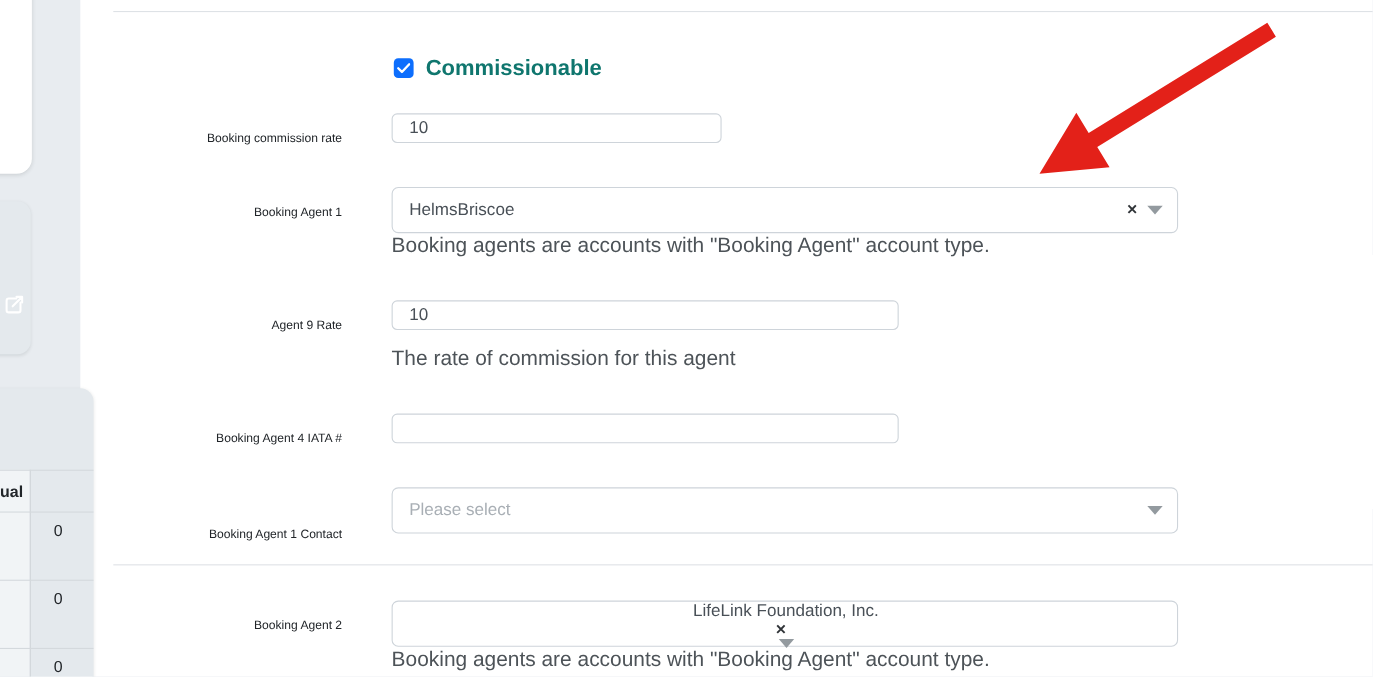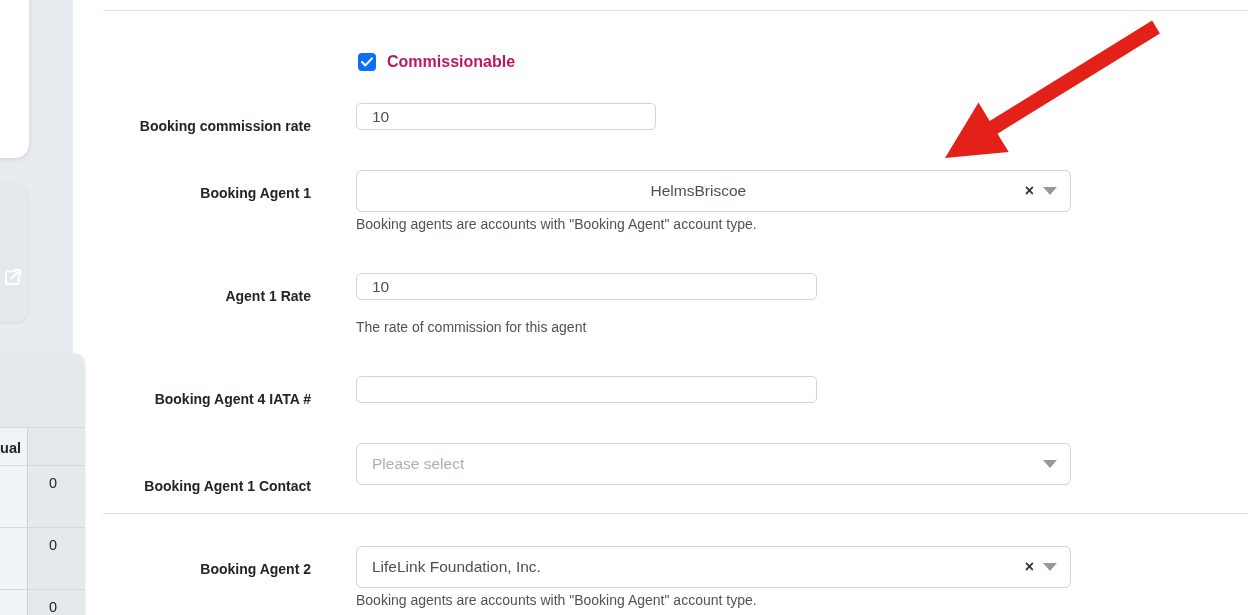--- a/index.html
+++ b/index.html
@@ -13,21 +13,21 @@
   .main {
     position:absolute; left:73px; top:0; width:1175px; height:615px;
     background:#ffffff;
   }
   .divider {
     position:absolute; left:103px; width:1145px; height:1px;
     background:#dee2e6;
   }
   .form-label {
     position:absolute; left:73px; width:238px; text-align:right;
-    font-size:14px; font-weight:700; color:#212529; line-height:20px;
+    font-size:11px; font-weight:400; color:#212529; line-height:20px;
   }
   .text-input {
     position:absolute; height:27px;
     border:1px solid #ced4da; border-radius:5px; background:#fff;
     font-family:"Liberation Sans","DejaVu Sans",sans-serif;
     font-size:15.5px; color:#495057; padding:0 14px 0 15px; outline:none;
   }
   .select-box {
     position:absolute; height:42px; width:715px; left:356px;
     border:1px solid #ced4da; border-radius:6px; background:#fff;
@@ -38,30 +38,30 @@
   .select-box .placeholder { color:#a9afb5; }
   .clear-x {
     font-size:16px; font-weight:700; color:#303438; line-height:1;
     margin-right:9px; cursor:pointer;
   }
   .chevron {
     width:0; height:0; border-left:7px solid transparent;
     border-right:7px solid transparent; border-top:8px solid #939a9f;
   }
   .help-text {
-    position:absolute; left:356px; font-size:14px; color:#4d5358; line-height:16px;
+    position:absolute; left:356px; font-size:19px; color:#4d5358; line-height:16px;
   }
   .checkbox {
     position:absolute; left:358px; top:53px; width:18px; height:18px;
     border-radius:4px; background:#0d6efd; display:flex;
     align-items:center; justify-content:center; cursor:pointer;
   }
   .checkbox-label {
     position:absolute; left:387px; top:53px;
-    font-size:16px; font-weight:700; color:#be185d; line-height:18px;
+    font-size:20px; font-weight:700; color:#0f766e; line-height:18px;
   }
   
   .card-white {
     position:absolute; left:-20px; top:-16px; width:49px; height:174px;
     background:#fff; border-radius:0 0 14px 0;
     box-shadow:0 1px 4px rgba(33,37,41,.15);
   }
   .card-gray-1 {
     position:absolute; left:-20px; top:183px; width:48px; height:139px;
     background:#e4e9ed; border-radius:0 12px 12px 0;
@@ -100,44 +100,44 @@
   <svg width="12" height="10" viewBox="0 0 12 10">
     <polyline points="1,5 4.4,8.4 11,1.4" fill="none" stroke="#ffffff" stroke-width="2.1" stroke-linecap="round" stroke-linejoin="round"></polyline>
   </svg>
 </div>
 <div class="checkbox-label">Commissionable</div>
 
 <div class="form-label" style="top:116px;">Booking commission rate</div>
 <input class="text-input" style="left: 356px; top: 103px; width: 300px;" value="10">
 
 <div class="form-label" style="top:183px;padding-left:36px;">Booking Agent 1</div>
-<div class="select-box" style="top:170px;text-align:center;">
+<div class="select-box" style="top:170px;">
   <span class="sel-text">HelmsBriscoe</span>
   <span class="clear-x">×</span>
   <span class="chevron"></span>
 </div>
 <div class="help-text" style="top:216px;">Booking agents are accounts with "Booking Agent" account type.</div>
 
-<div class="form-label" style="top:286px;">Agent 1 Rate</div>
+<div class="form-label" style="top:286px;">Agent 9 Rate</div>
 <input class="text-input" style="left: 356px; top: 273px; width: 461px;" value="10">
 <div class="help-text" style="top:319px;text-align:center;">The rate of commission for this agent</div>
 
 <div class="form-label" style="top:389px;">Booking Agent 4 IATA #</div>
 <input class="text-input" style="left: 356px; top: 376px; width: 461px;" value="">
 
 <div class="form-label" style="top:476px;">Booking Agent 1 Contact</div>
 <div class="select-box" style="top:443px;">
   <span class="sel-text placeholder">Please select</span>
   <span class="chevron"></span>
 </div>
 
 <div class="divider" style="top:513px;"></div>
 
 <div class="form-label" style="top:559px;">Booking Agent 2</div>
-<div class="select-box" style="top:546px;">
+<div class="select-box" style="top:546px;flex-direction:column;">
   <span class="sel-text">LifeLink Foundation, Inc.</span>
   <span class="clear-x">×</span>
   <span class="chevron"></span>
 </div>
 <div class="help-text" style="top:592px;">Booking agents are accounts with "Booking Agent" account type.</div>
 
 <div class="card-white"></div>
 
 <div class="card-gray-1">
 

